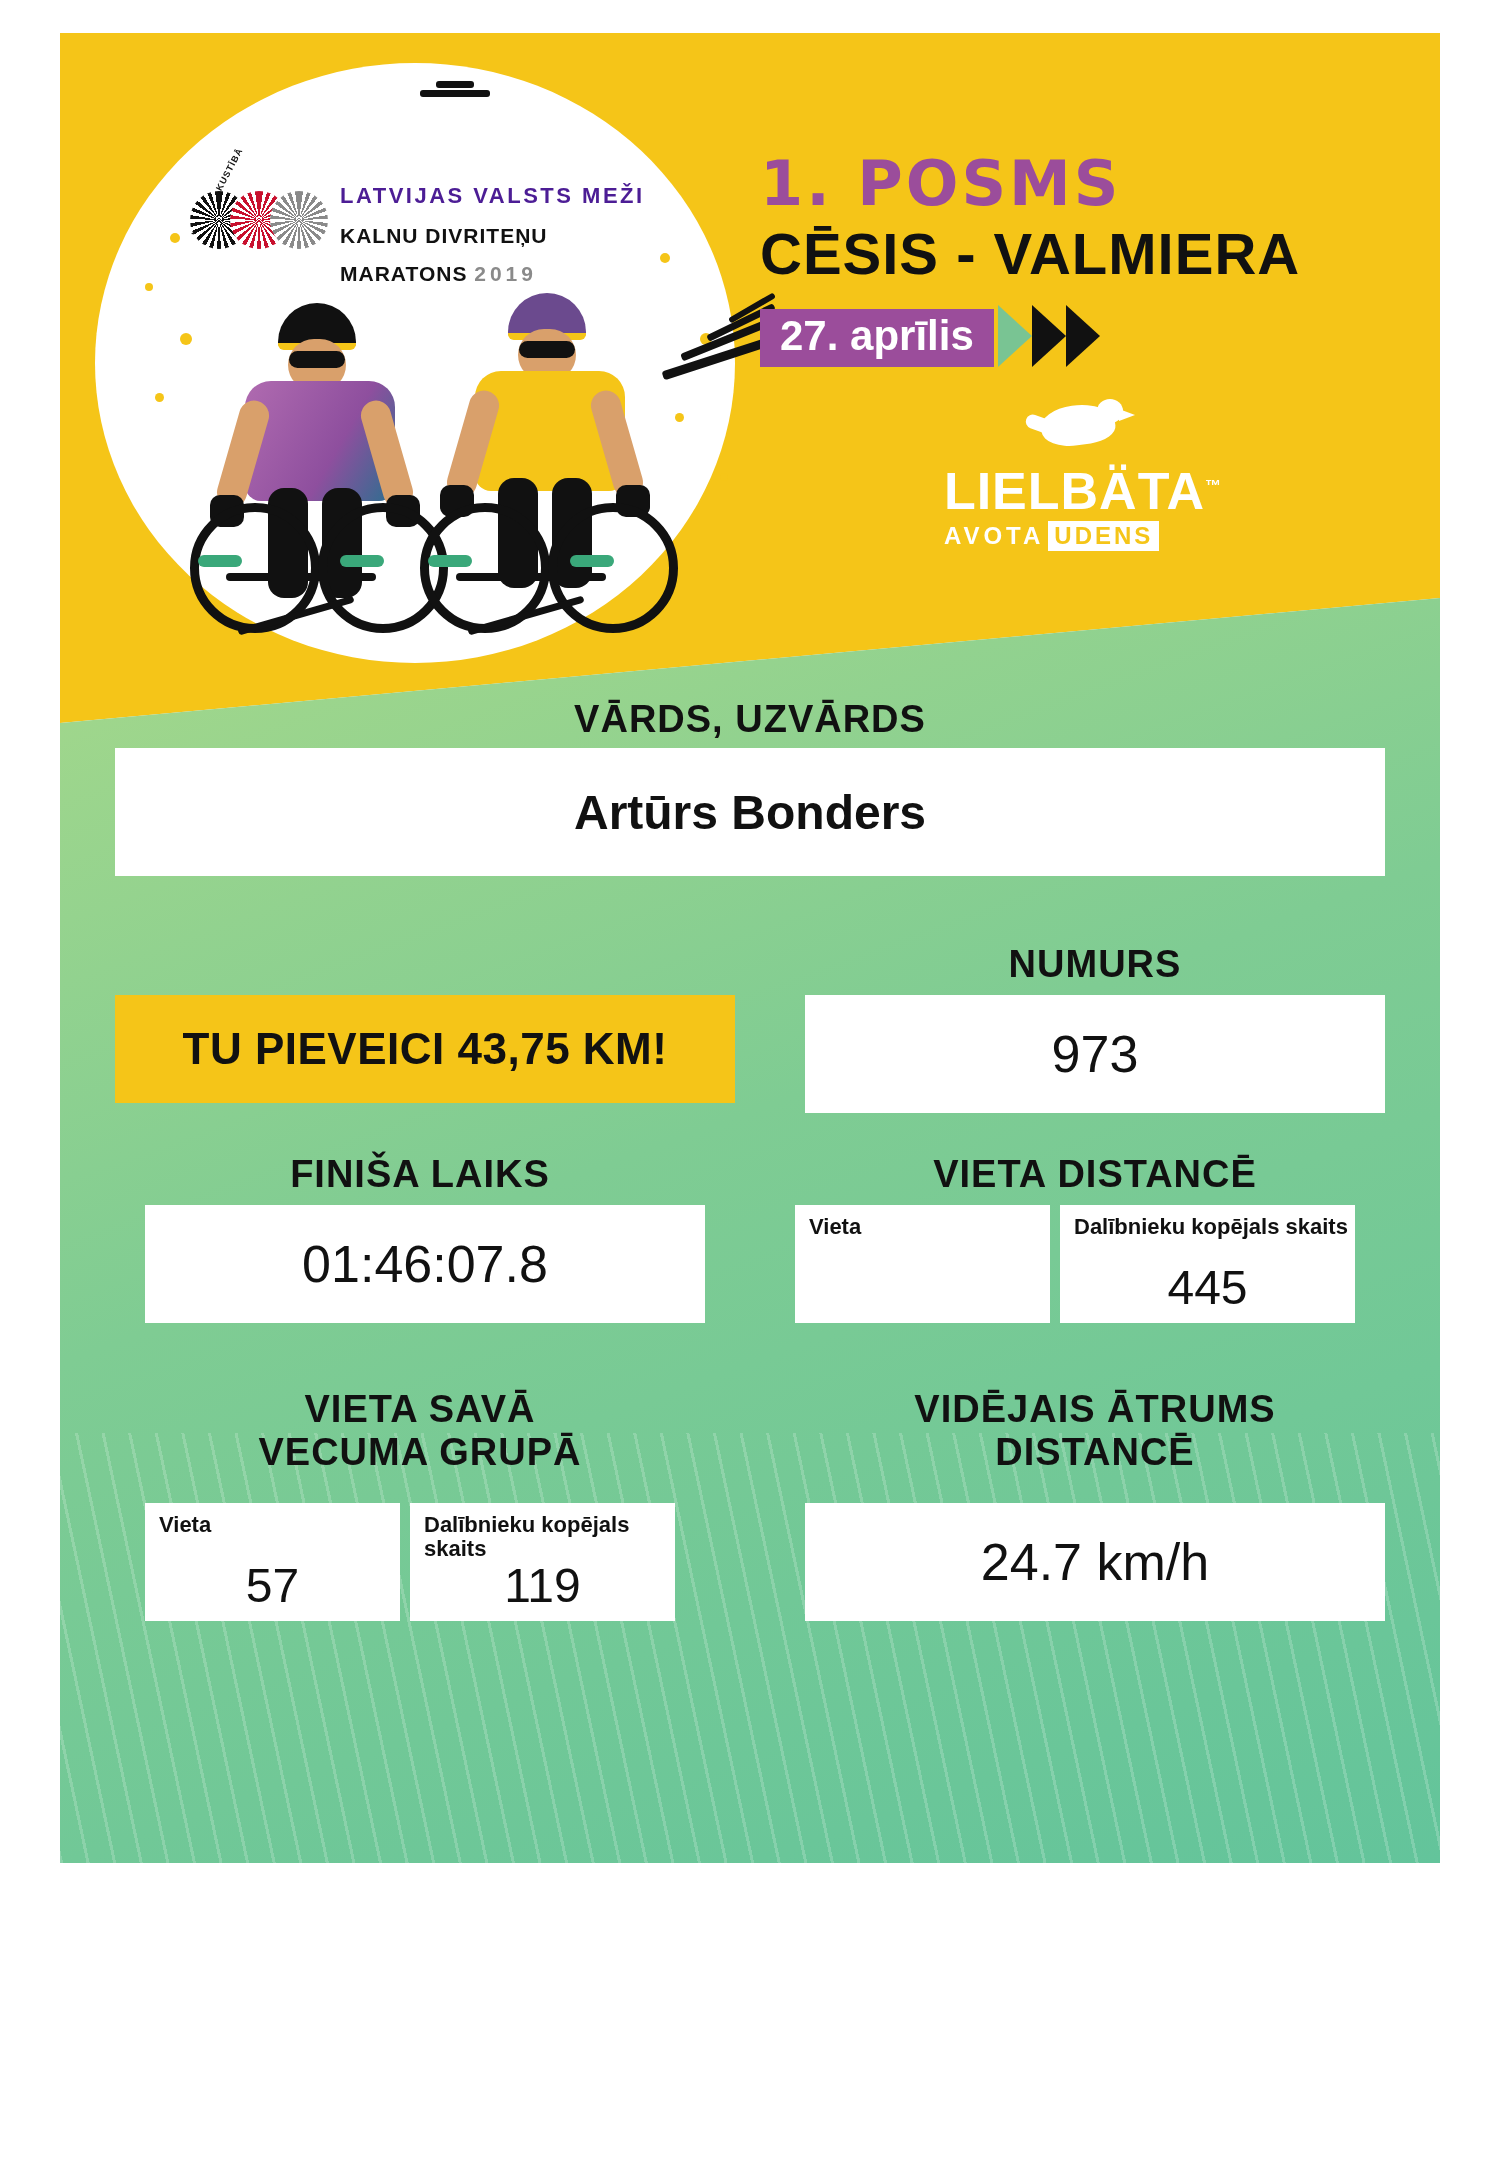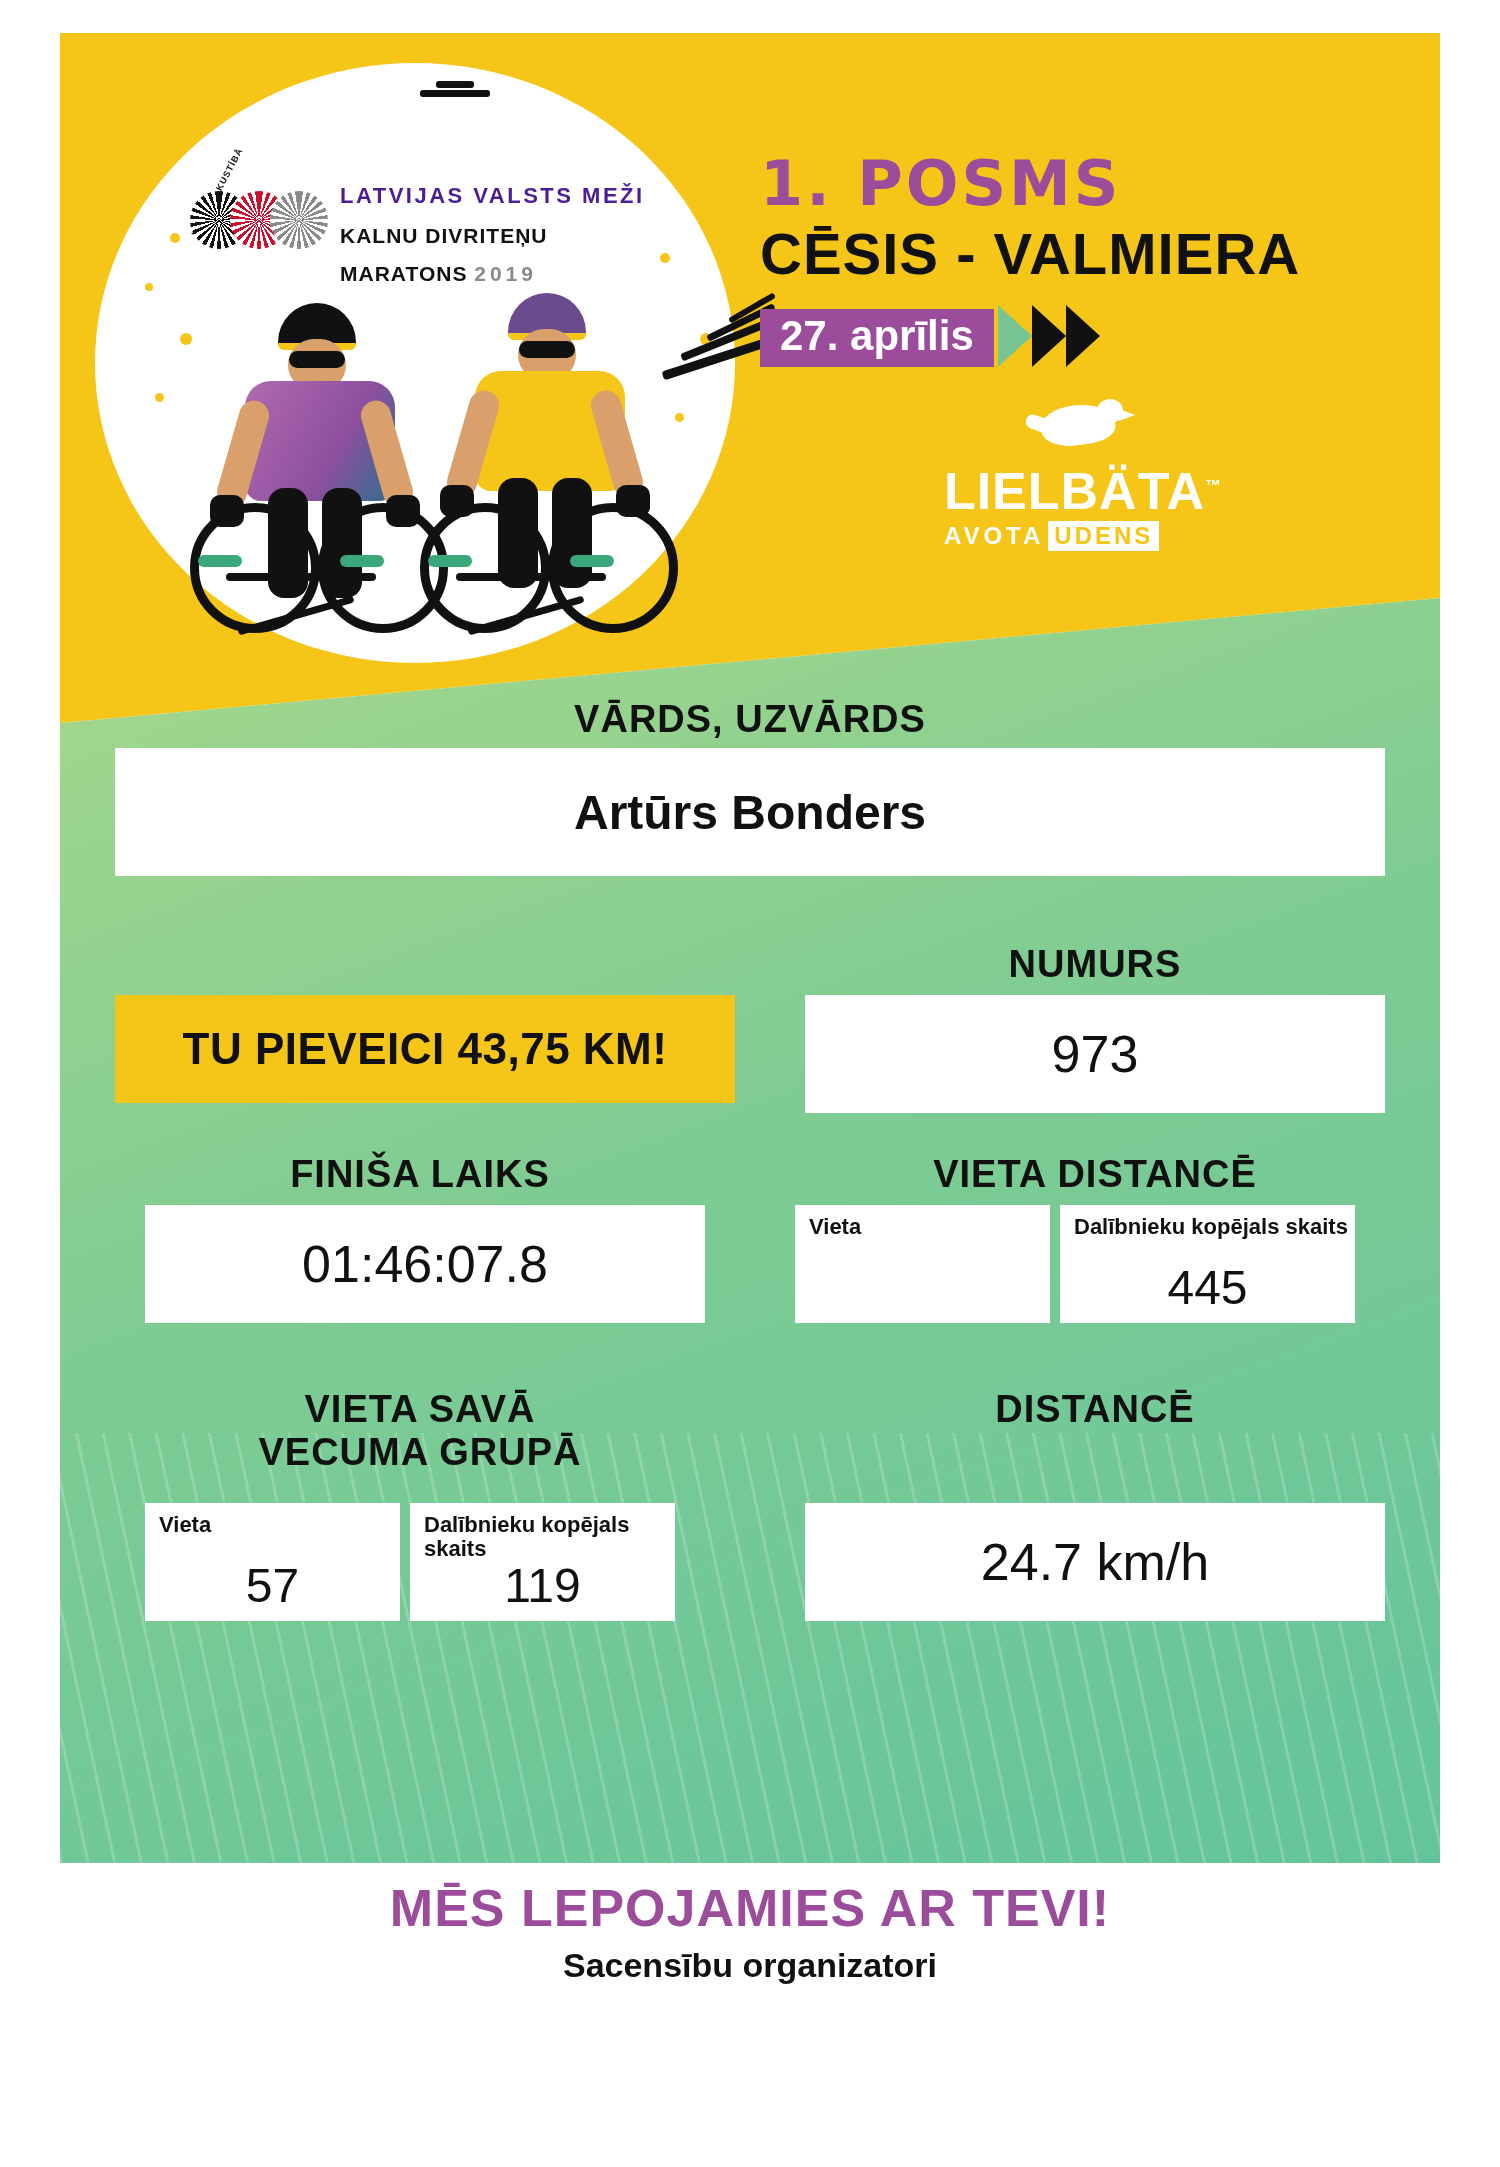--- a/index.html
+++ b/index.html
@@ -505,24 +505,21 @@
           <span class="split-cap">Vieta</span>
           <span class="split-val">57</span>
         </div>
         <div class="split-box b2">
           <span class="split-cap">Dalībnieku kopējals skaits</span>
           <span class="split-val">119</span>
         </div>
       </div>
 
       <div class="lbl" id="speed-label">
+        <div>VIDĒJAIS ĀTRUMS</div>
         <div>DISTANCĒ</div>
       </div>
       <div class="field" id="speed-field">24.7 km/h</div>
     </div>
   </div>
 
-  <div class="footer">
-    <div class="footer-main">MĒS LEPOJAMIES AR TEVI!</div>
-    <div class="footer-sub">Sacensību organizatori</div>
-  </div>
 
 </div>
 
 </body></html>

